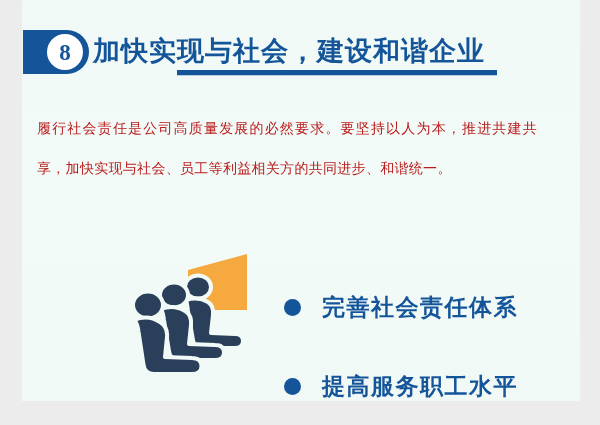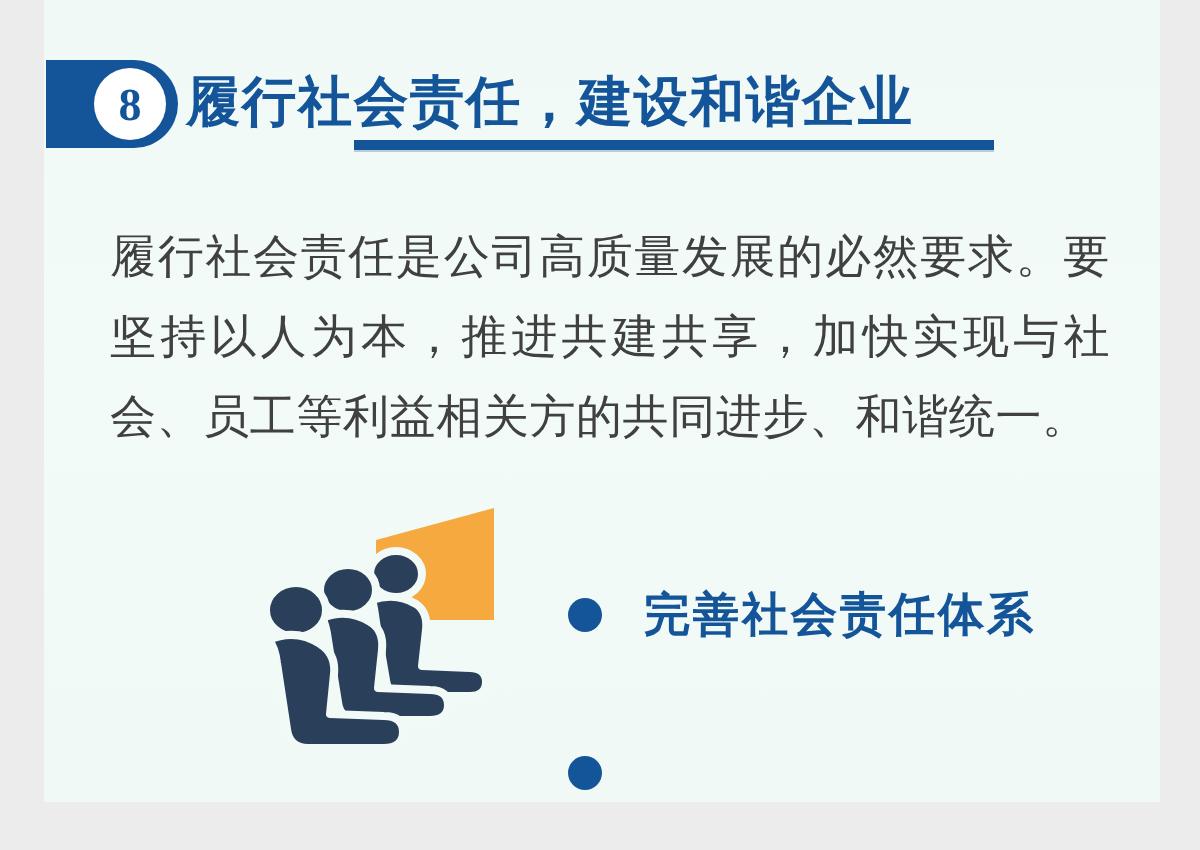--- a/index.html
+++ b/index.html
@@ -90,25 +90,25 @@
     top: 70px;
     width: 320px;
     height: 5px;
     background: #14559a;
     box-shadow: 0 1px 0 0 #b9ccdd;
   }
 
   
   .para {
     position: absolute;
-    left: 33px;
+    left: 15px;
     top: 108px;
     width: 500px;
-    color: #404040;
-    font-size: 23px;
+    color: #b91c1c;
+    font-size: 14px;
     line-height: 40px;
     letter-spacing: 0.3px;
     text-align: justify;
   }
 
   
   .illus {
     position: absolute;
     left: 88px;
     top: 248px;
@@ -152,21 +152,21 @@
 <div class="page">
   <div class="card">
     <div class="card-tint"></div>
 
     <div class="header">
       <div class="badge">
         <div class="badge-circle">
           <span class="badge-num">8</span>
         </div>
       </div>
-      <div class="title">履行社会责任，建设和谐企业</div>
+      <div class="title">加快实现与社会，建设和谐企业</div>
     </div>
     <div class="title-rule"></div>
 
     <div class="para">履行社会责任是公司高质量发展的必然要求。要坚持以人为本，推进共建共享，加快实现与社会、员工等利益相关方的共同进步、和谐统一。</div>
 
     <div class="illus">
       <svg width="150" height="125" viewBox="0 0 150 125" xmlns="http://www.w3.org/2000/svg" aria-hidden="true">
 
         <polygon points="78,22 137,6 137,62 78,62" fill="#f5a93f"></polygon>
         <g fill="#2a3f5a" stroke="#f2faf7" stroke-width="4" stroke-linejoin="round">
@@ -189,20 +189,21 @@
       </svg>
     </div>
 
     <div class="bullets">
       <div class="bullet-row">
         <span class="dot"></span>
         <span class="bullet-text">完善社会责任体系</span>
       </div>
       <div class="bullet-row">
         <span class="dot"></span>
+        <span class="bullet-text">提高服务职工水平</span>
       </div>
       <div class="bullet-row">
         <span class="dot"></span>
       </div>
     </div>
 
   </div>
 </div>
 
 </body></html>

